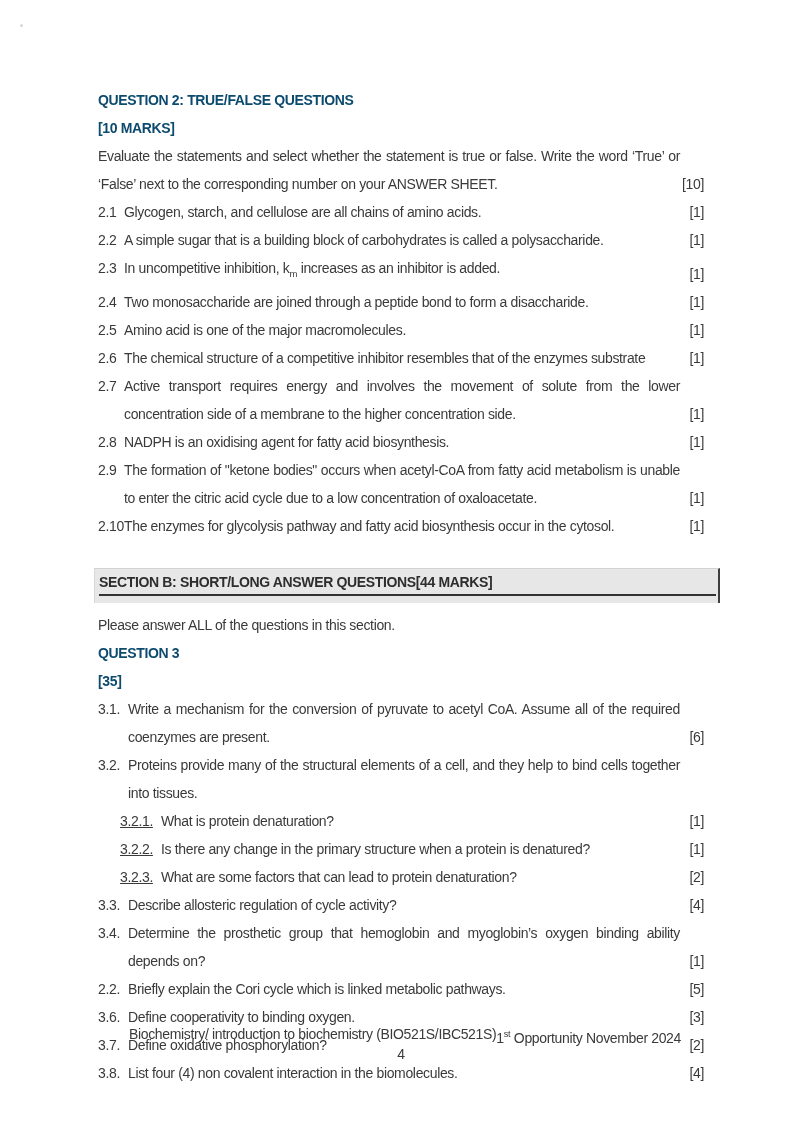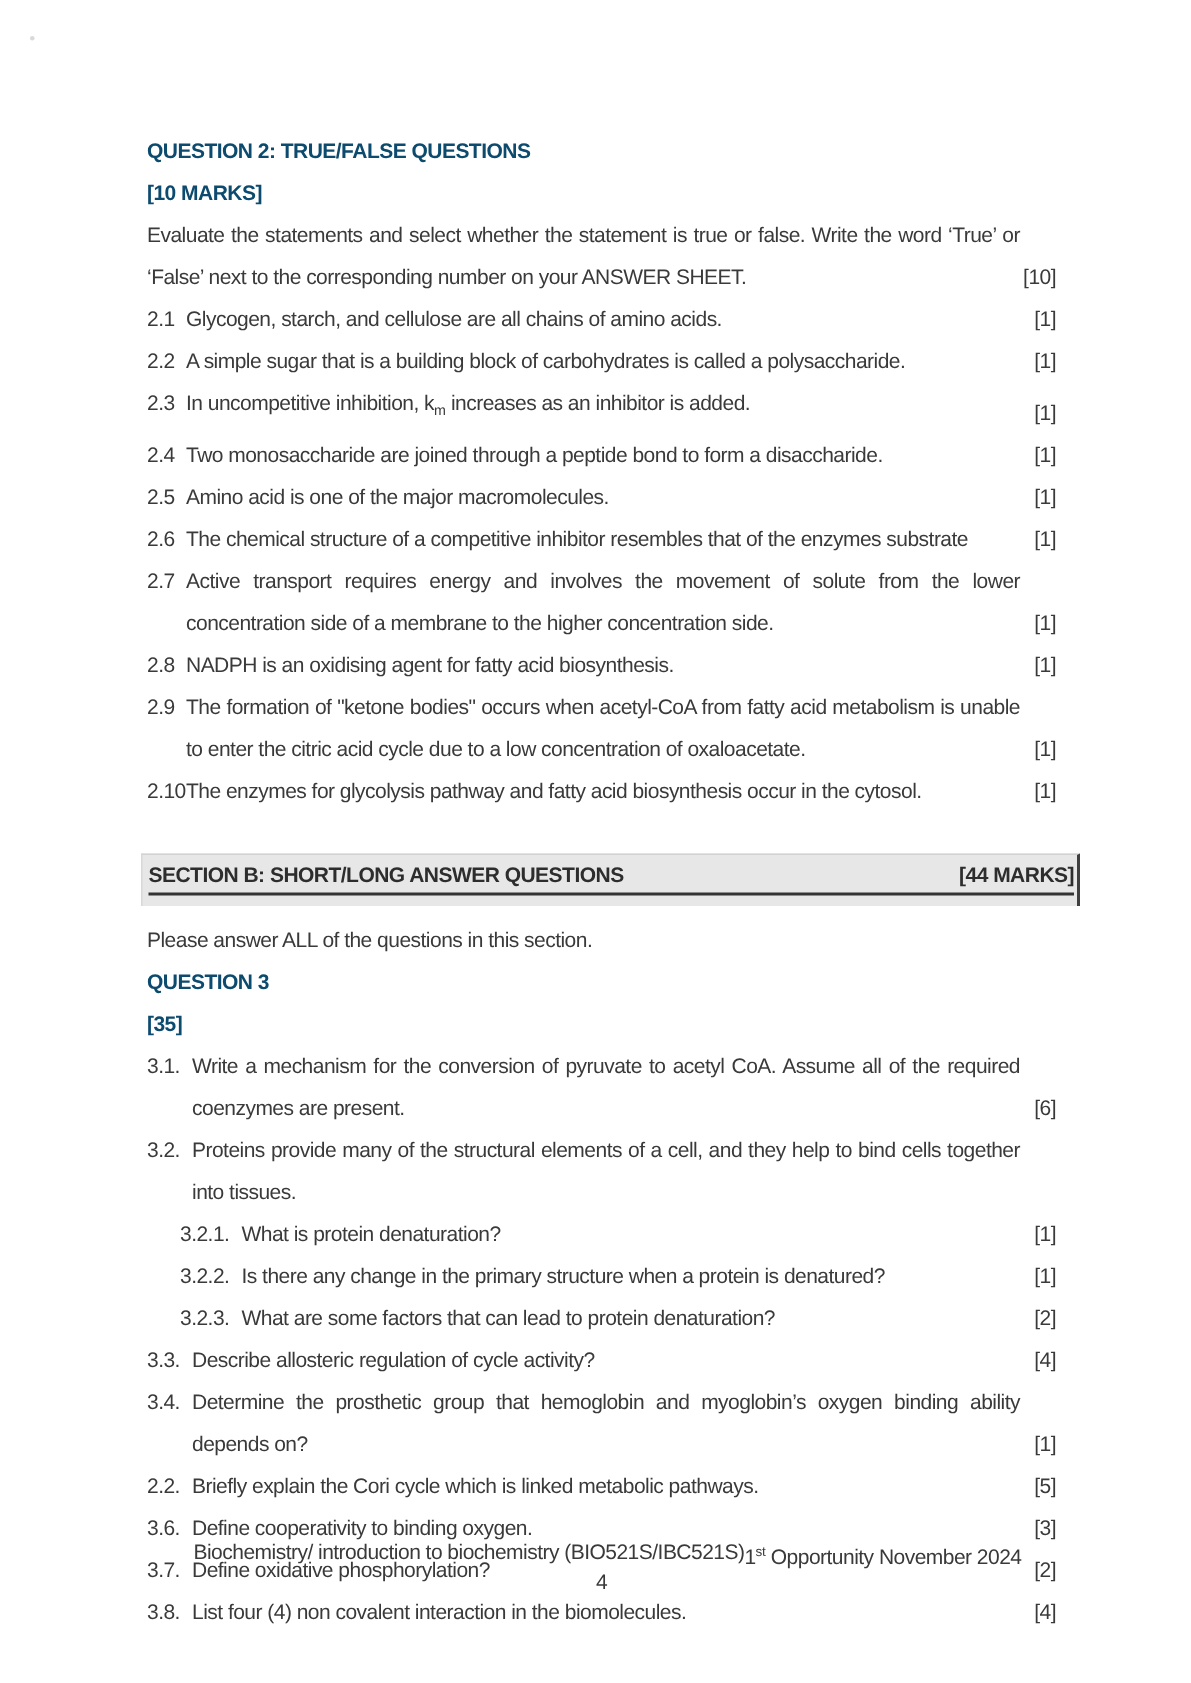--- a/index.html
+++ b/index.html
@@ -10,32 +10,32 @@
   }
   .artifact-dot { position:absolute; left:20px; top:24px; width:3px; height:3px; background:#d9d9d9; border-radius:50%; }
   .content { position:absolute; left:98px; top:86px; width:606px; }
   .hrow { display:flex; justify-content:center; font-weight:bold; color:#0c4a6e; line-height:28px;flex-direction:column; }
   .intro { display:flex; line-height:28px; }
   .intro .text { flex:1 1 auto; text-align:justify; }
   .item { display:flex; line-height:28px; }
   .item .num { flex:0 0 auto; white-space:nowrap; min-width:26px; }
   .item.lvl3 .num { min-width:30px; }
   .item.sub { padding-left:22px; }
-  .item.sub .num { min-width:41px; }
+  .item.sub .num { min-width:41px;text-decoration:underline; }
   .item .text { flex:1 1 auto; text-align:justify; }
   .mark { flex:0 0 auto; min-width:24px; text-align:right; align-self:flex-end; white-space:nowrap; }
   sub { font-size:9.5px; letter-spacing:-0.2px; }
   sup { font-size:9px; letter-spacing:-0.2px; }
   .section-box {
     margin:28px 0 8px -4px; width:calc(100% + 20px); box-sizing:border-box;
     background:#e7e7e7; border-top:1px solid #d2d2d2; border-left:1px solid #d8d8d8;
     border-right:2.5px solid #3f3f3f; padding:3px 2px 7px 4px;
   }
   .section-line {
-    display:flex; justify-content:space-between; font-weight:bold; color:#2d2d2d;
+    display:flex; font-weight:bold; color:#2d2d2d;
     line-height:21px; border-bottom:2px solid #333333; padding-bottom:1px;
   }
   .instruction { line-height:28px; margin:0; }
   .footer { position:absolute; left:98px; top:1024px; width:614px; display:flex; justify-content:center; line-height:20px; }
   .page-number { position:absolute; left:98px; top:1044px; width:606px; text-align:center; line-height:20px; }
 </style>
 </head>
 <body>
 
 <div class="page">

